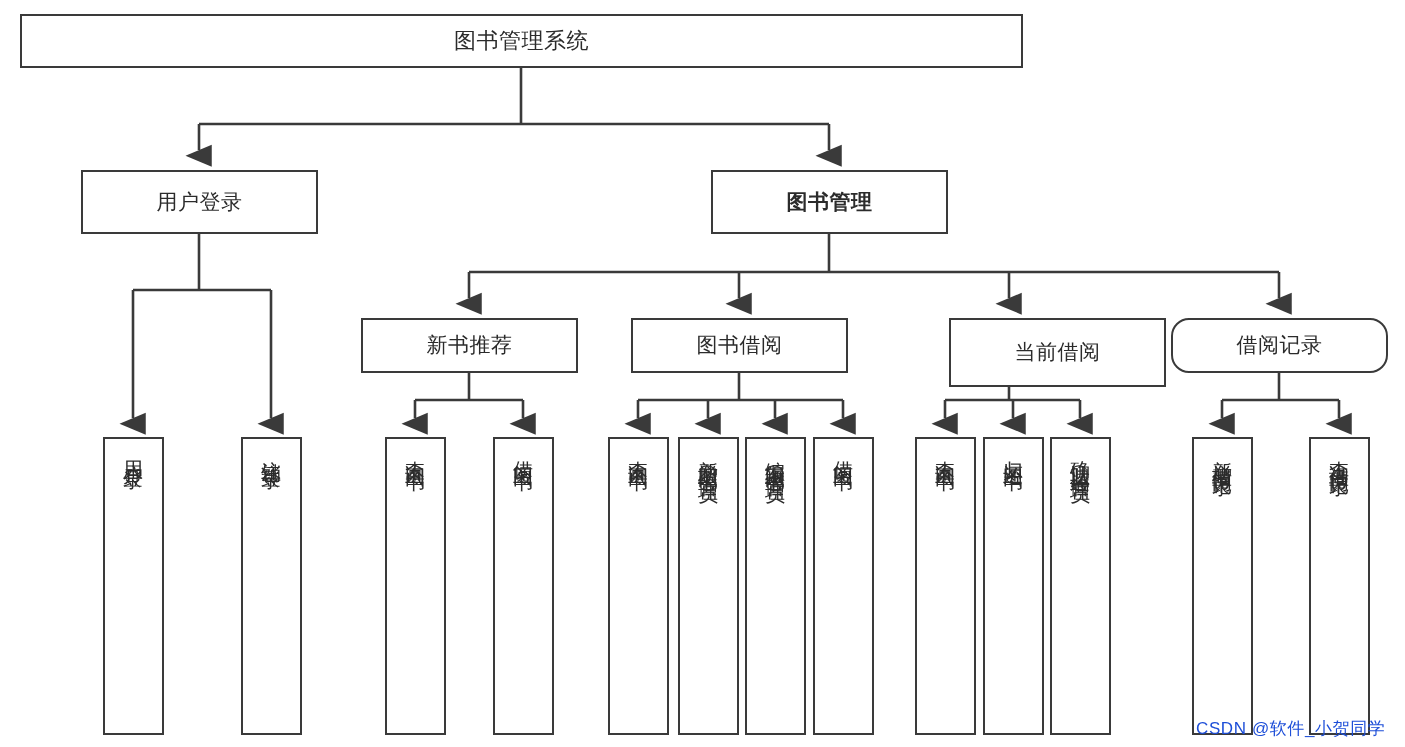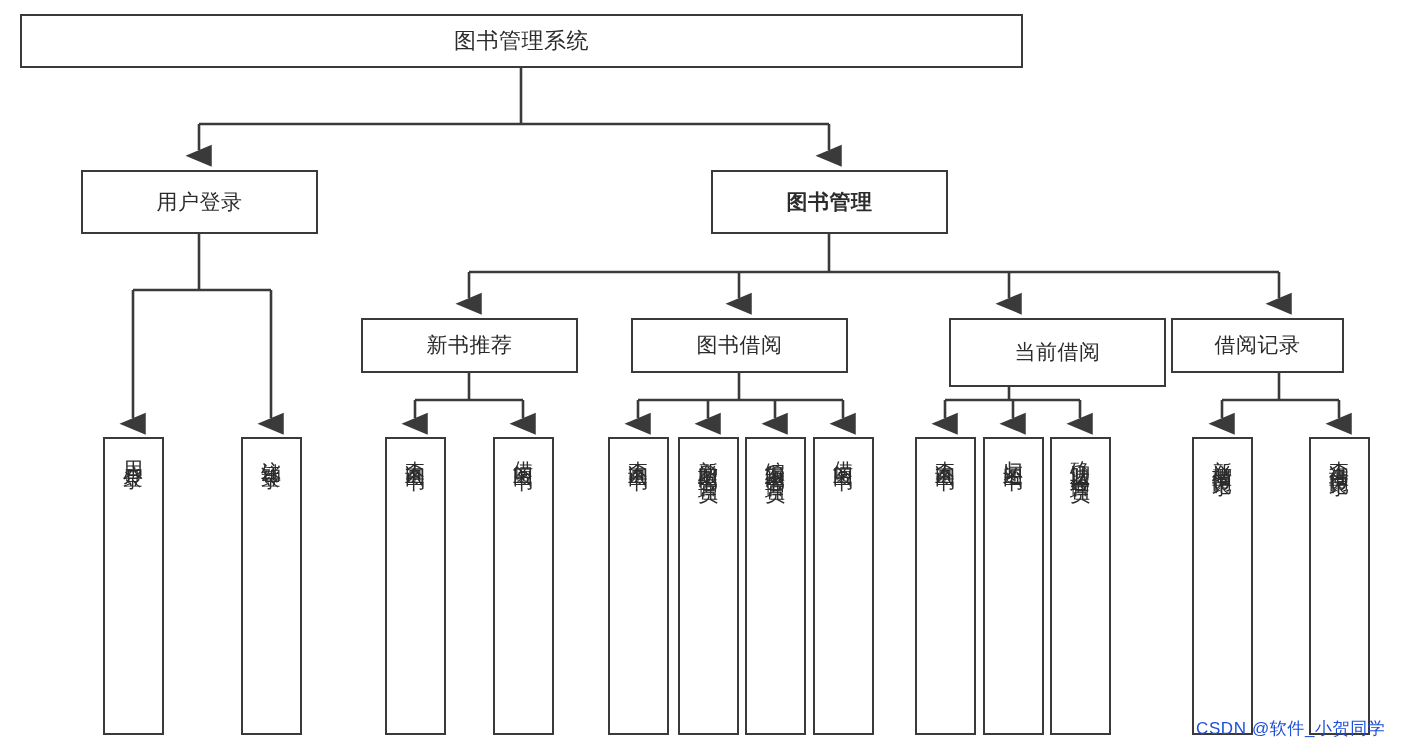--- a/index.html
+++ b/index.html
@@ -142,21 +142,21 @@
   </div>
 
   <div class="node horiz" style="left:631px; top:318px; width:217px; height:55px;">
     <span class="node-label">图书借阅</span>
   </div>
 
   <div class="node horiz" style="left:901px; top:318px; width:217px; height:69px;margin-left:48px;">
     <span class="node-label">当前借阅</span>
   </div>
 
-  <div class="node horiz" style="left:1171px; top:318px; width:173px; height:55px;">
+  <div class="node horiz" style="left:1171px; top:318px; width:217px; height:55px;border-radius:18px;">
     <span class="node-label">借阅记录</span>
   </div>
 
   <div class="node leaf" style="left:103px; top:437px; width:61px; height:298px;">
     <span class="node-label">用户登录</span>
   </div>
 
   <div class="node leaf" style="left:241px; top:437px; width:61px; height:298px;">
     <span class="node-label">注销登录</span>
   </div>

